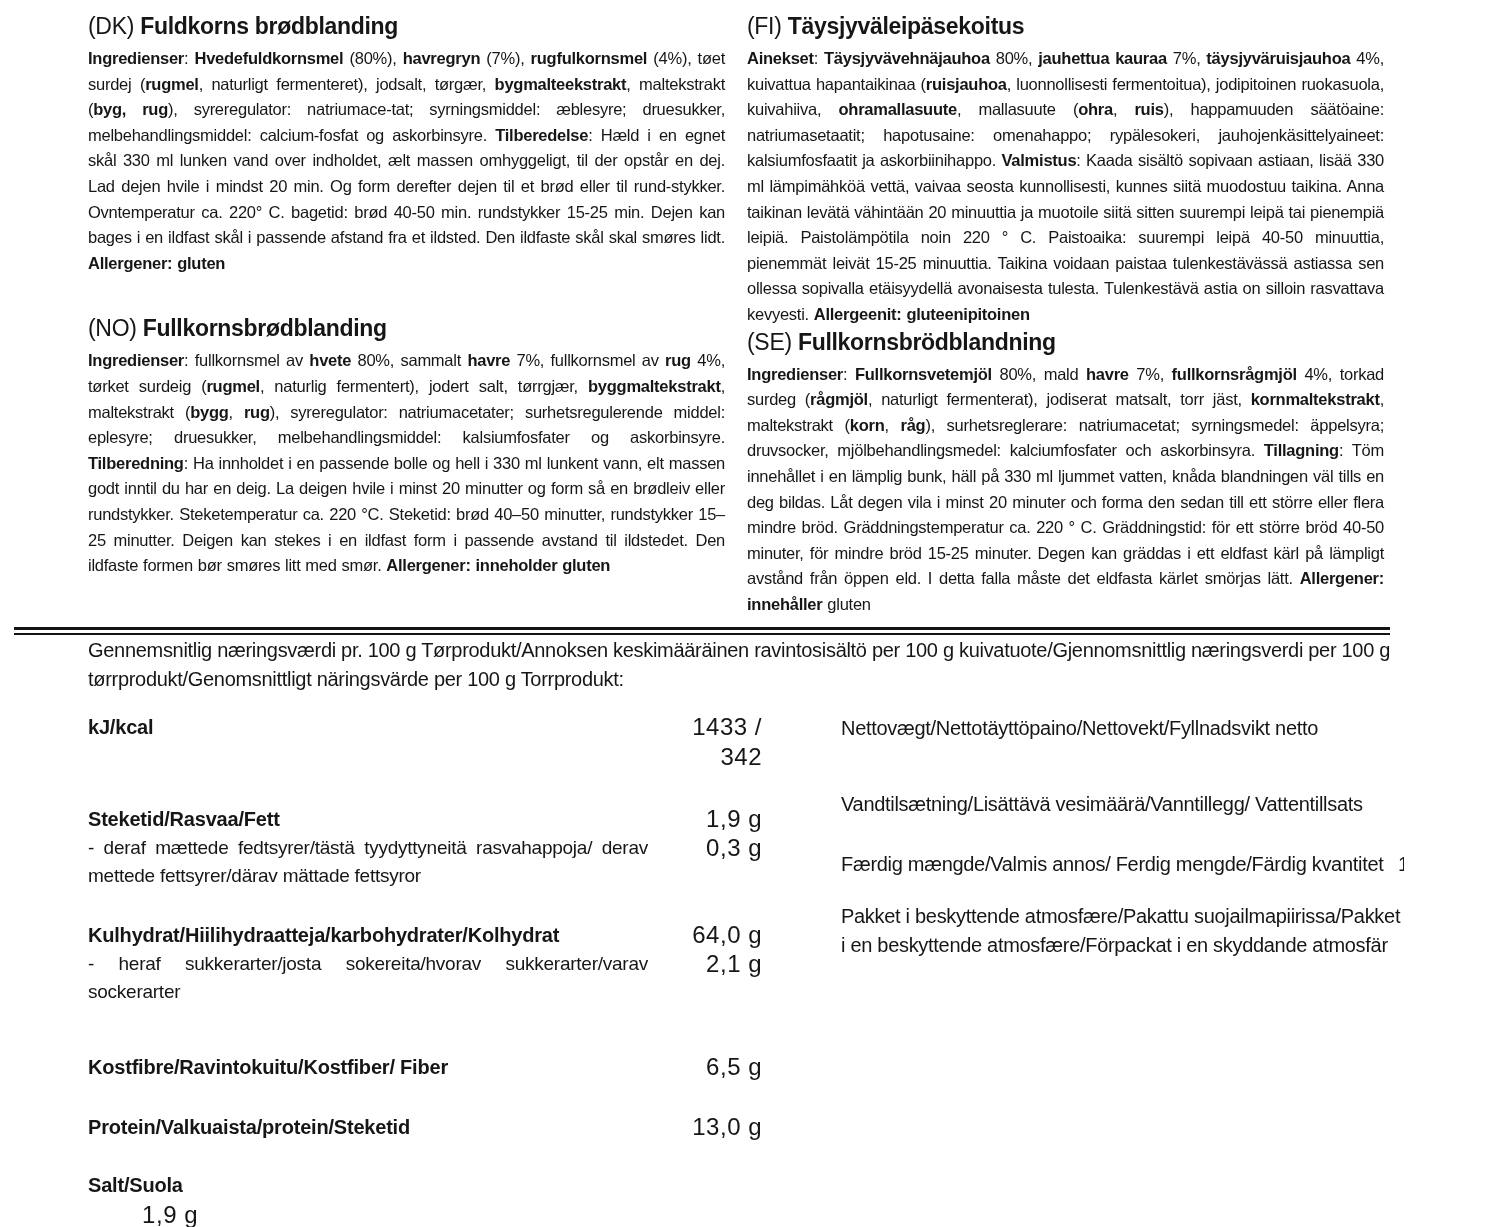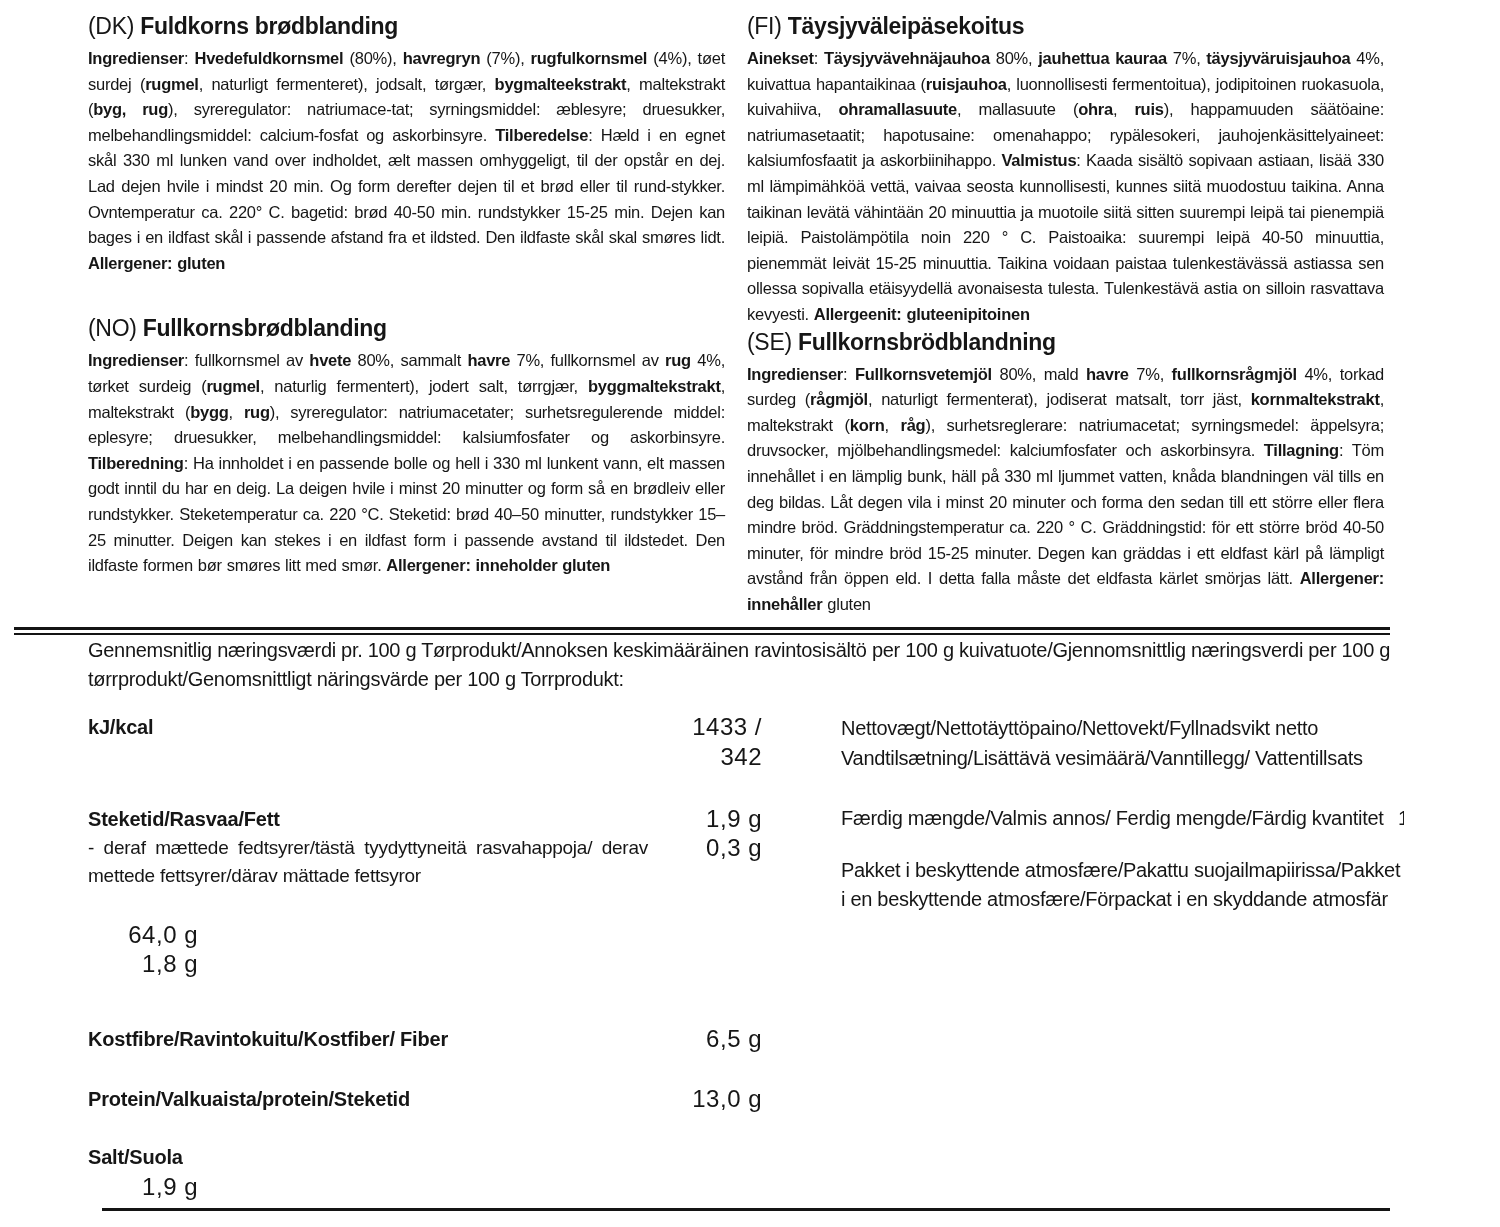--- a/index.html
+++ b/index.html
@@ -35,21 +35,21 @@
   .mt-carb{margin-top:30px;}
   .mt-fibre{margin-top:46px;}
   .mt-prot{margin-top:30px;}
   .mt-salt{margin-top:28px;flex-direction:column;}
   
   .nut-right{position:absolute;left:841px;top:72px;width:658px;}
   .rrow{display:flex;justify-content:space-between;align-items:baseline;}
   .rlabel{font-size:20px;letter-spacing:-0.3px;line-height:28px;}
   .rval-big{font-size:31px;letter-spacing:0.5px;white-space:nowrap;}
   .rval{font-size:24px;letter-spacing:0.5px;white-space:nowrap;}
-  .row-water{}
+  .row-water{margin-top:46px;}
   .row-ready{margin-top:32px;}
   .ready-val{white-space:nowrap;}
   .qty{font-size:20px;}
   .portions{font-size:16.5px;}
   .fifty{text-align:right;font-size:18px;line-height:22px;margin-top:0;}
   .pakket{font-size:20px;line-height:29px;width:568px;letter-spacing:-0.3px;margin-top:2px;}
 </style>
 </head>
 <body>
 
@@ -100,23 +100,27 @@
           <div class="nlabel">Steketid/Rasvaa/Fett</div>
           <div class="nsub">- deraf mættede fedtsyrer/tästä tyydyttyneitä rasvahappoja/ derav mettede fettsyrer/därav mättade fettsyror</div>
         </div>
         <div class="nvals">
           <div class="nval">1,9 g</div>
           <div class="nval">0,3 g</div>
         </div>
       </div>
 
       <div class="nrow mt-carb">
+        <div class="nleft">
+          <div class="nlabel">Kulhydrat/Hiilihydraatteja/karbohydrater/Kolhydrat</div>
+          <div class="nsub">- heraf sukkerarter/josta sokereita/hvorav sukkerarter/varav sockerarter</div>
+        </div>
         <div class="nvals">
           <div class="nval">64,0 g</div>
-          <div class="nval">1,8 g</div>
+          <div class="nval">2,1 g</div>
         </div>
       </div>
 
       <div class="nrow mt-fibre">
         <div class="nleft">
             <div class="nlabel">Kostfibre/Ravintokuitu/Kostfiber/ Fiber</div>
           </div>
         <div class="nvals">
             <div class="nval">6,5 g</div>
           </div>

